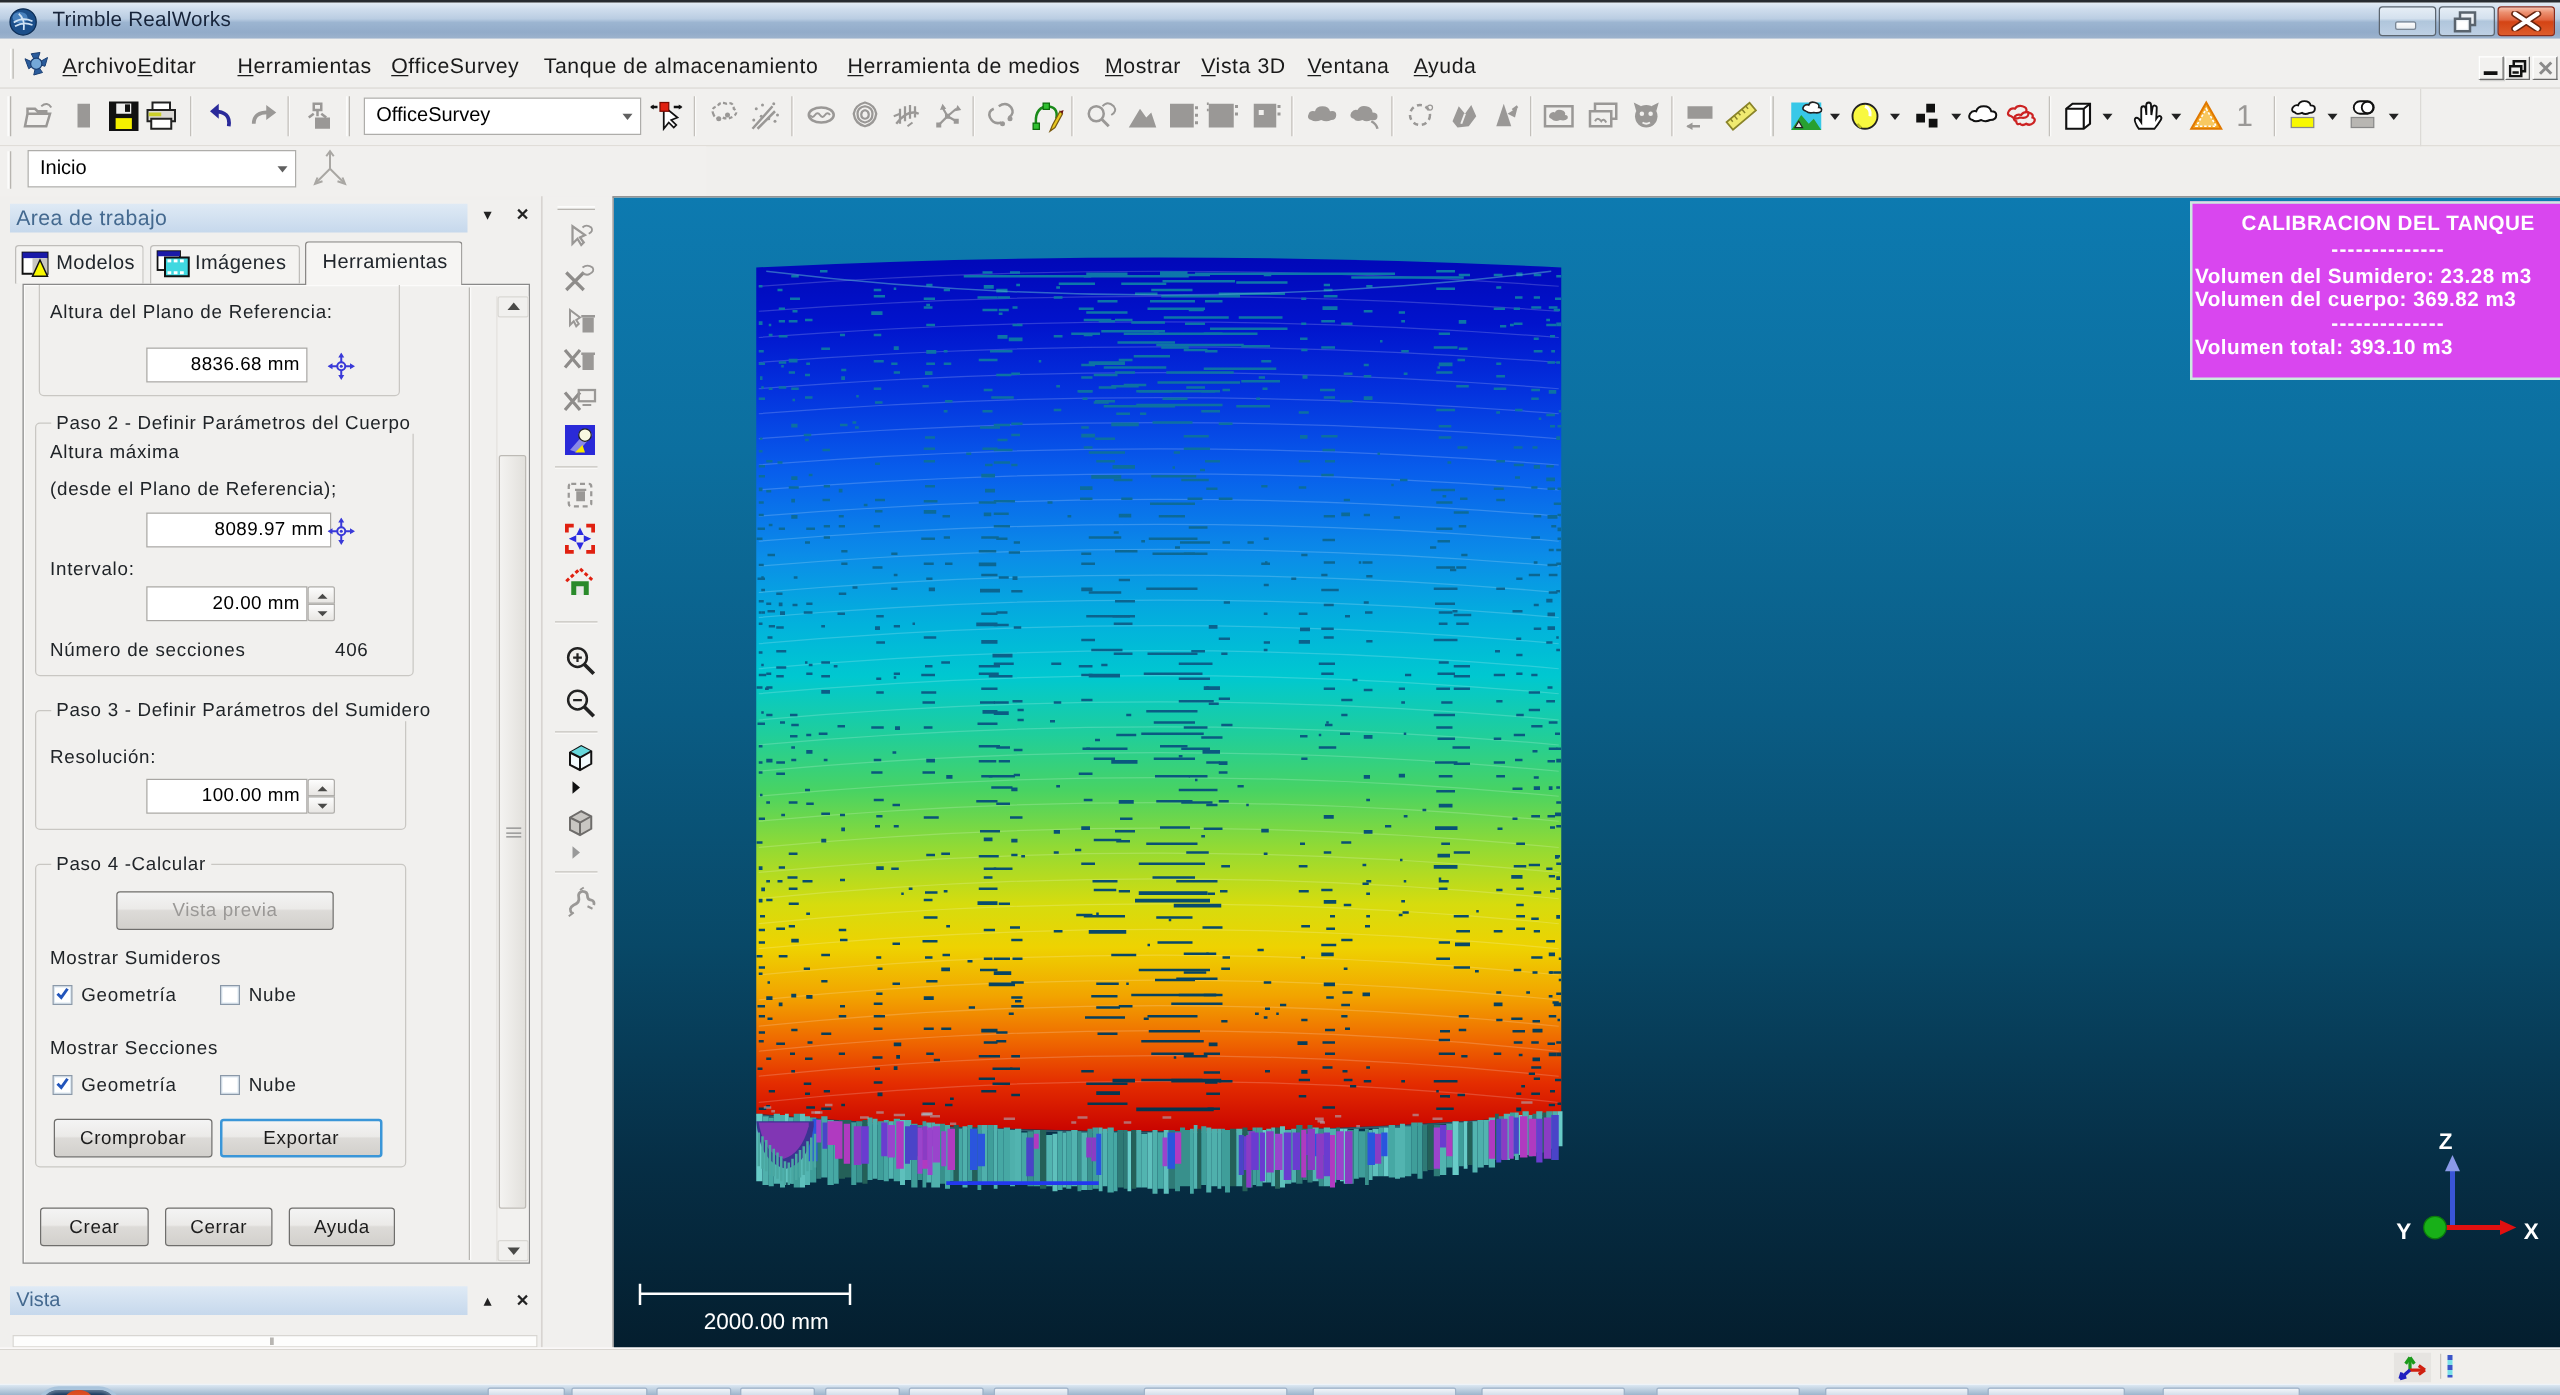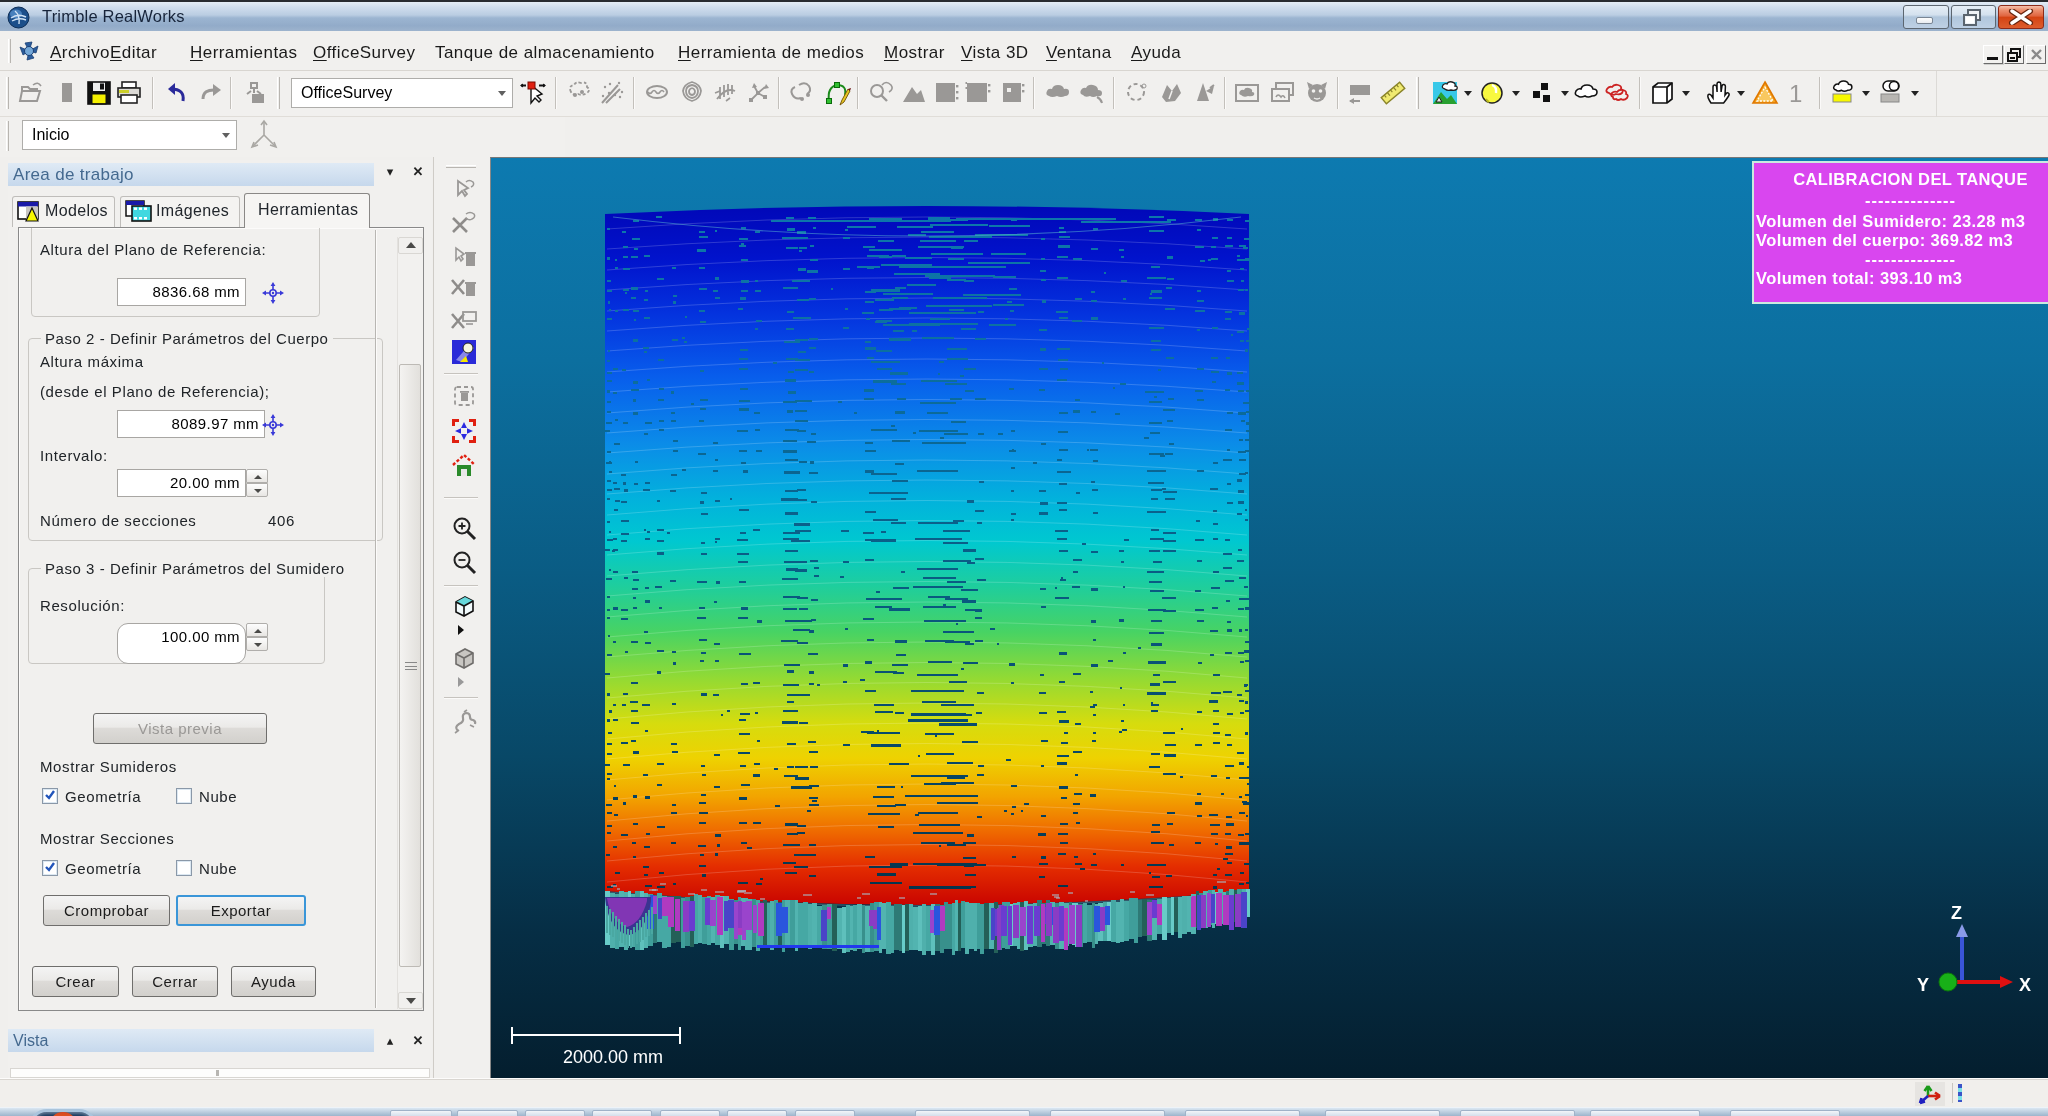--- a/index.html
+++ b/index.html
@@ -424,21 +424,21 @@
       <div class="pick" style="left:243px; top:54px;"><svg width="22" height="22" viewBox="0 0 22 22">
           <g stroke="#3a3ad8" stroke-width="1.6" fill="none">
             <path d="M11 2 L11 8 M11 14 L11 20 M2 11 L8 11 M14 11 L20 11"></path>
           </g>
           <g fill="#3a3ad8">
             <path d="M11 0 L8.6 4 L13.4 4 Z M11 22 L8.6 18 L13.4 18 Z M0 11 L4 8.6 L4 13.4 Z M22 11 L18 8.6 L18 13.4 Z"></path>
           </g>
           <circle cx="11" cy="11" r="3.2" fill="none" stroke="#3a3ad8" stroke-width="1.6"></circle>
           <circle cx="11" cy="11" r="1.2" fill="#3a3ad8"></circle>
         </svg></div>
-      <div class="grp" style="left:9px; top:110px; width:355px; height:203px;">
+      <div class="grp" style="left:9px; top:110px; width:303px; height:203px;">
         <div class="gt">Paso 2 - Definir Parámetros del Cuerpo</div>
       </div>
       <div class="flabel" style="left:21px; top:125px;">Altura máxima</div>
       <div class="flabel" style="left:21px; top:155px;">(desde el Plano de Referencia);</div>
       <div class="field" style="left:98px; top:182px; width:148px; height:28px;">
         <span>8089.97 mm</span>
       </div>
       <div class="pick" style="left:243px; top:186px;"><svg width="22" height="22" viewBox="0 0 22 22">
           <g stroke="#3a3ad8" stroke-width="1.6" fill="none">
             <path d="M11 2 L11 8 M11 14 L11 20 M2 11 L8 11 M14 11 L20 11"></path>
@@ -460,30 +460,33 @@
         <div class="dn">
           <i></i>
         </div>
       </div>
       <div class="flabel" style="left:21px; top:284px;">Número de secciones</div>
       <div class="flabel" style="left:249px; top:284px;">406</div>
       <div class="grp" style="left:9px; top:340px; width:297px; height:96px;">
         <div class="gt">Paso 3 - Definir Parámetros del Sumidero</div>
       </div>
       <div class="flabel" style="left:21px; top:369px;">Resolución:</div>
-      <div class="field" style="left:98px; top:395px; width:129px; height:41px;border-radius:11px;">
+      <div class="field" style="left:98px; top:395px; width:129px; height:28px;">
         <span>100.00 mm</span>
       </div>
       <div class="spin" style="left:227px; top:395px; height:28px;">
         <div class="up">
           <i></i>
         </div>
         <div class="dn">
           <i></i>
         </div>
+      </div>
+      <div class="grp" style="left:9px; top:463px; width:297px; height:243px;">
+        <div class="gt">Paso 4 -Calcular</div>
       </div>
       <div class="btn" style="left:74px; top:485px; width:174px; height:31px; color:#9a9896; line-height:29px;">Vista previa</div>
       <div class="flabel" style="left:21px; top:530px;">Mostrar Sumideros</div>
       <div class="cb" style="left:23px; top:560px;">
         <svg width="12" height="12" viewBox="0 0 12 12" style="position:absolute;left:1px;top:0px;">
           <path d="M2 6 L5 9 L10 2" fill="none" stroke="#2255bb" stroke-width="2.4"></path>
         </svg>
       </div>
       <div class="flabel" style="left:46px; top:560px;">Geometría</div>
       <div class="cb" style="left:157px; top:560px;"></div>

